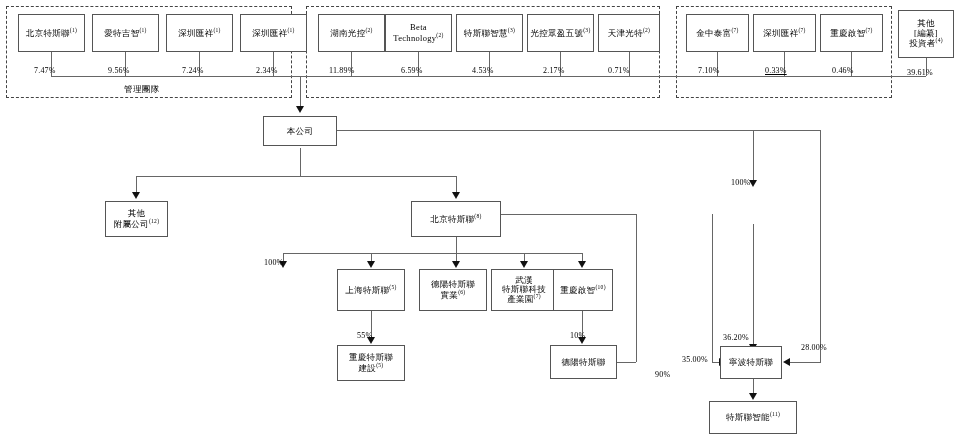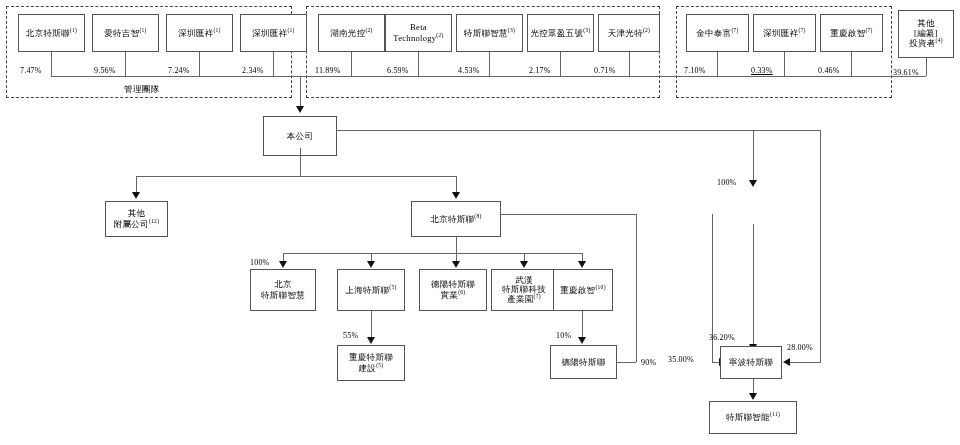--- a/index.html
+++ b/index.html
@@ -33,20 +33,21 @@
 
   .hline{position:absolute;background:#666;height:1px;}
   .vline{position:absolute;background:#666;width:1px;}
 
   .pct{
     position:absolute;
     font-size:8px;
     color:#000;
     white-space:nowrap;
     letter-spacing:.2px;
+    margin-left:14px;
   }
   .label{
     position:absolute;
     font-size:8.5px;
     color:#000;
     white-space:nowrap;
     letter-spacing:.4px;
   }
 
   
@@ -140,21 +141,21 @@
     <span class="t"><span>投資者</span><sup>(4)</sup></span>
   </div>
   <div class="vline" style="left:926px;top:58px;height:18px;"></div>
   <div class="pct" style="left:893px;top:68px;">39.61%</div>
 
   <div class="hline" style="left:51px;top:76px;width:875px;"></div>
 
   <div class="vline" style="left:300px;top:76px;height:32px;"></div>
   <div class="arrow-d" style="left:296px;top:106px;"></div>
 
-  <div class="box" style="left:263px;top:116px;width:74px;height:40px;">
+  <div class="box" style="left:263px;top:116px;width:74px;height:30px;">
     <span class="t">本公司</span>
   </div>
 
   <div class="hline" style="left:337px;top:130px;width:484px;"></div>
 
   <div class="vline" style="left:753px;top:130px;height:52px;"></div>
   <div class="arrow-d" style="left:749px;top:180px;"></div>
   <div class="pct" style="left:717px;top:178px;">100%</div>
 
   <div class="vline" style="left:820px;top:130px;height:232px;"></div>
@@ -177,21 +178,21 @@
   </div>
 
   <div class="box" style="left:411px;top:201px;width:90px;height:36px;">
     <span class="t"><span>北京特斯聯</span><sup>(8)</sup></span>
   </div>
 
   <div class="hline" style="left:501px;top:214px;width:135px;"></div>
   <div class="vline" style="left:636px;top:214px;height:148px;"></div>
   <div class="hline" style="left:617px;top:362px;width:19px;"></div>
   <div class="arrow-l" style="left:610px;top:358px;"></div>
-  <div class="pct" style="left:641px;top:358px;">90%</div>
+  <div class="pct" style="left:641px;top:370px;">90%</div>
 
   <div class="vline" style="left:712px;top:214px;height:148px;"></div>
   <div class="hline" style="left:712px;top:362px;width:8px;"></div>
   <div class="arrow-r" style="left:719px;top:358px;"></div>
   <div class="pct" style="left:668px;top:355px;">35.00%</div>
 
   <div class="vline" style="left:456px;top:237px;height:16px;"></div>
   <div class="hline" style="left:283px;top:253px;width:299px;"></div>
 
   <div class="vline" style="left:283px;top:253px;height:10px;"></div>
@@ -203,24 +204,20 @@
 
   <div class="vline" style="left:456px;top:253px;height:10px;"></div>
   <div class="arrow-d" style="left:452px;top:261px;"></div>
 
   <div class="vline" style="left:524px;top:253px;height:10px;"></div>
   <div class="arrow-d" style="left:520px;top:261px;"></div>
 
   <div class="vline" style="left:582px;top:253px;height:10px;"></div>
   <div class="arrow-d" style="left:578px;top:261px;"></div>
 
-  <div class="box" style="left:250px;top:269px;width:66px;height:42px;flex-direction:column;">
-    <span class="t">北京</span>
-    <span class="t">特斯聯智慧</span>
-  </div>
 
   <div class="box" style="left:337px;top:269px;width:68px;height:42px;">
     <span class="t"><span>上海特斯聯</span><sup>(5)</sup></span>
   </div>
 
   <div class="box" style="left:419px;top:269px;width:68px;height:42px;flex-direction:column;">
     <span class="t">德陽特斯聯</span>
     <span class="t"><span>實業</span><sup>(6)</sup></span>
   </div>
 

